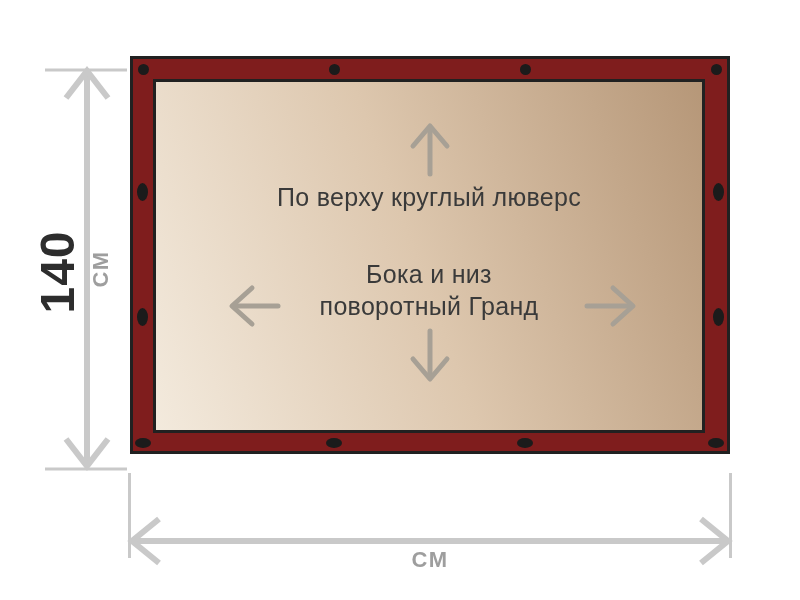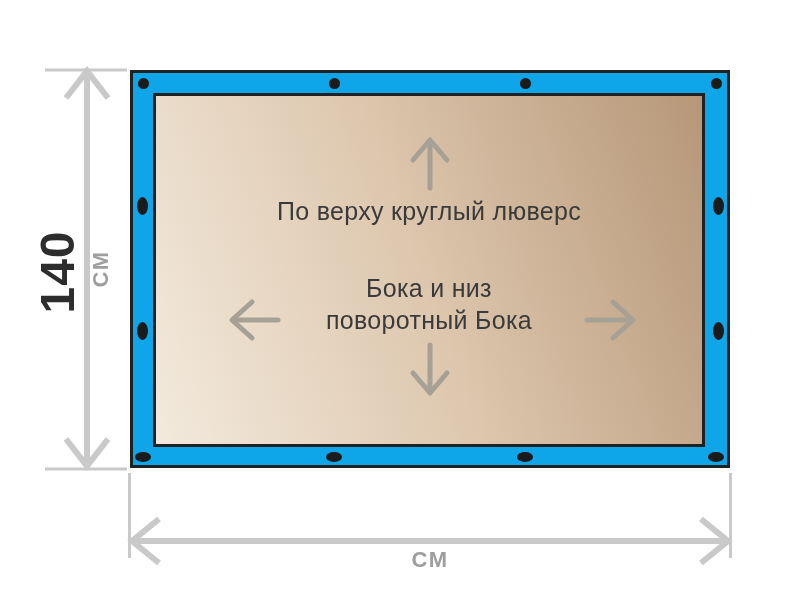--- a/index.html
+++ b/index.html
@@ -19,24 +19,24 @@
   }
   .dims-svg {
     position: absolute;
     left: 0; top: 0;
     width: 800px; height: 600px;
     pointer-events: none;
   }
   
   .plate {
     position: absolute;
-    left: 130px; top: 70px;
+    left: 130px; top: 56px;
     width: 594px; height: 392px;
     border: 3px solid #212121;
-    background: #0ea5e9;
+    background: #7f1d1d;
     box-sizing: content-box;
   }
   
   .fabric {
     position: absolute;
     left: 20px; top: 20px;
     width: 546px; height: 348px;
     border: 3px solid #212121;
     background: linear-gradient(70deg, #f3eadd 0%, #ddc7ae 48%, #b69778 100%);
   }
@@ -132,21 +132,21 @@
         <g stroke="#a7a095" stroke-width="5" fill="none" stroke-linecap="round" stroke-linejoin="round">
           <line x1="22" y1="52" x2="22" y2="7"></line>
           <polyline points="5,24 22,4 39,24"></polyline>
         </g>
       </svg>
 
       <div class="note note-top">По верху круглый люверс</div>
 
       <div class="note note-mid">
         <div>Бока и низ</div>
-        <div>поворотный Бока</div>
+        <div>поворотный Гранд</div>
       </div>
 
       <svg class="inner-arrow" style="left:70px; top:202px;" width="56" height="44" viewBox="0 0 56 44">
         <g stroke="#a7a095" stroke-width="5" fill="none" stroke-linecap="round" stroke-linejoin="round">
           <line x1="9" y1="22" x2="52" y2="22"></line>
           <polyline points="26,4 6,22 26,40"></polyline>
         </g>
       </svg>
 
       <svg class="inner-arrow" style="left:427px; top:202px;" width="56" height="44" viewBox="0 0 56 44">

